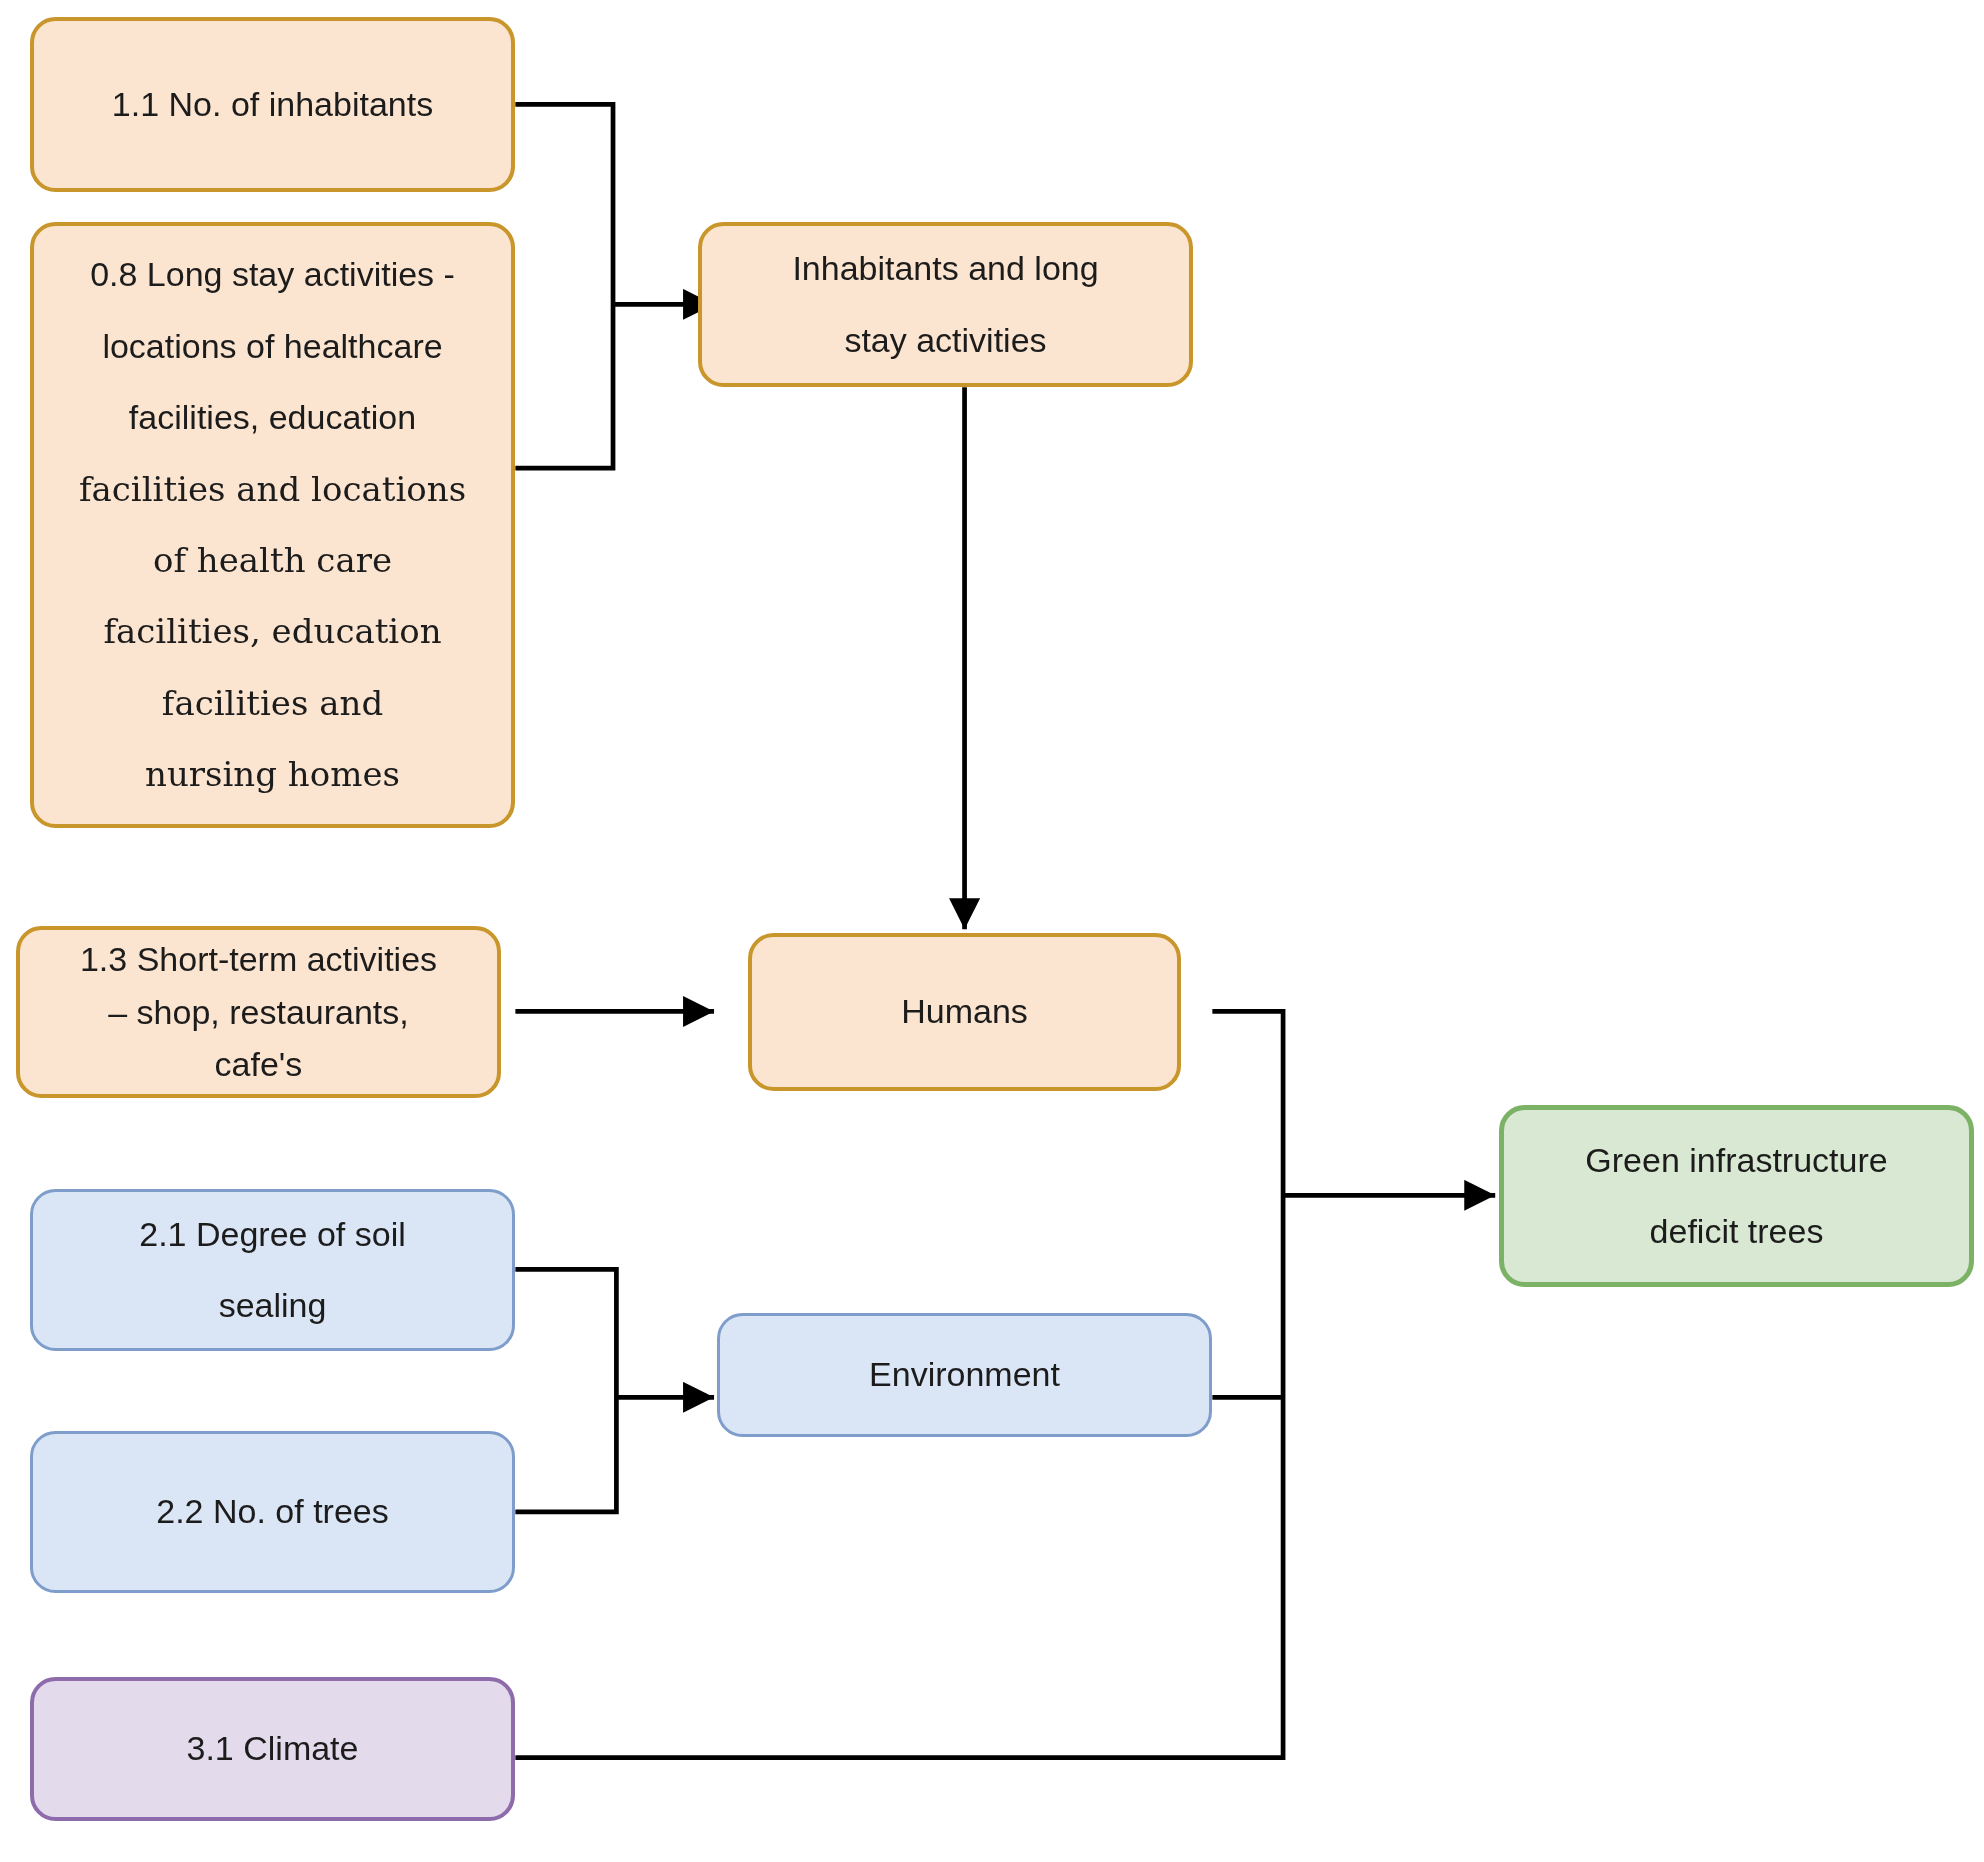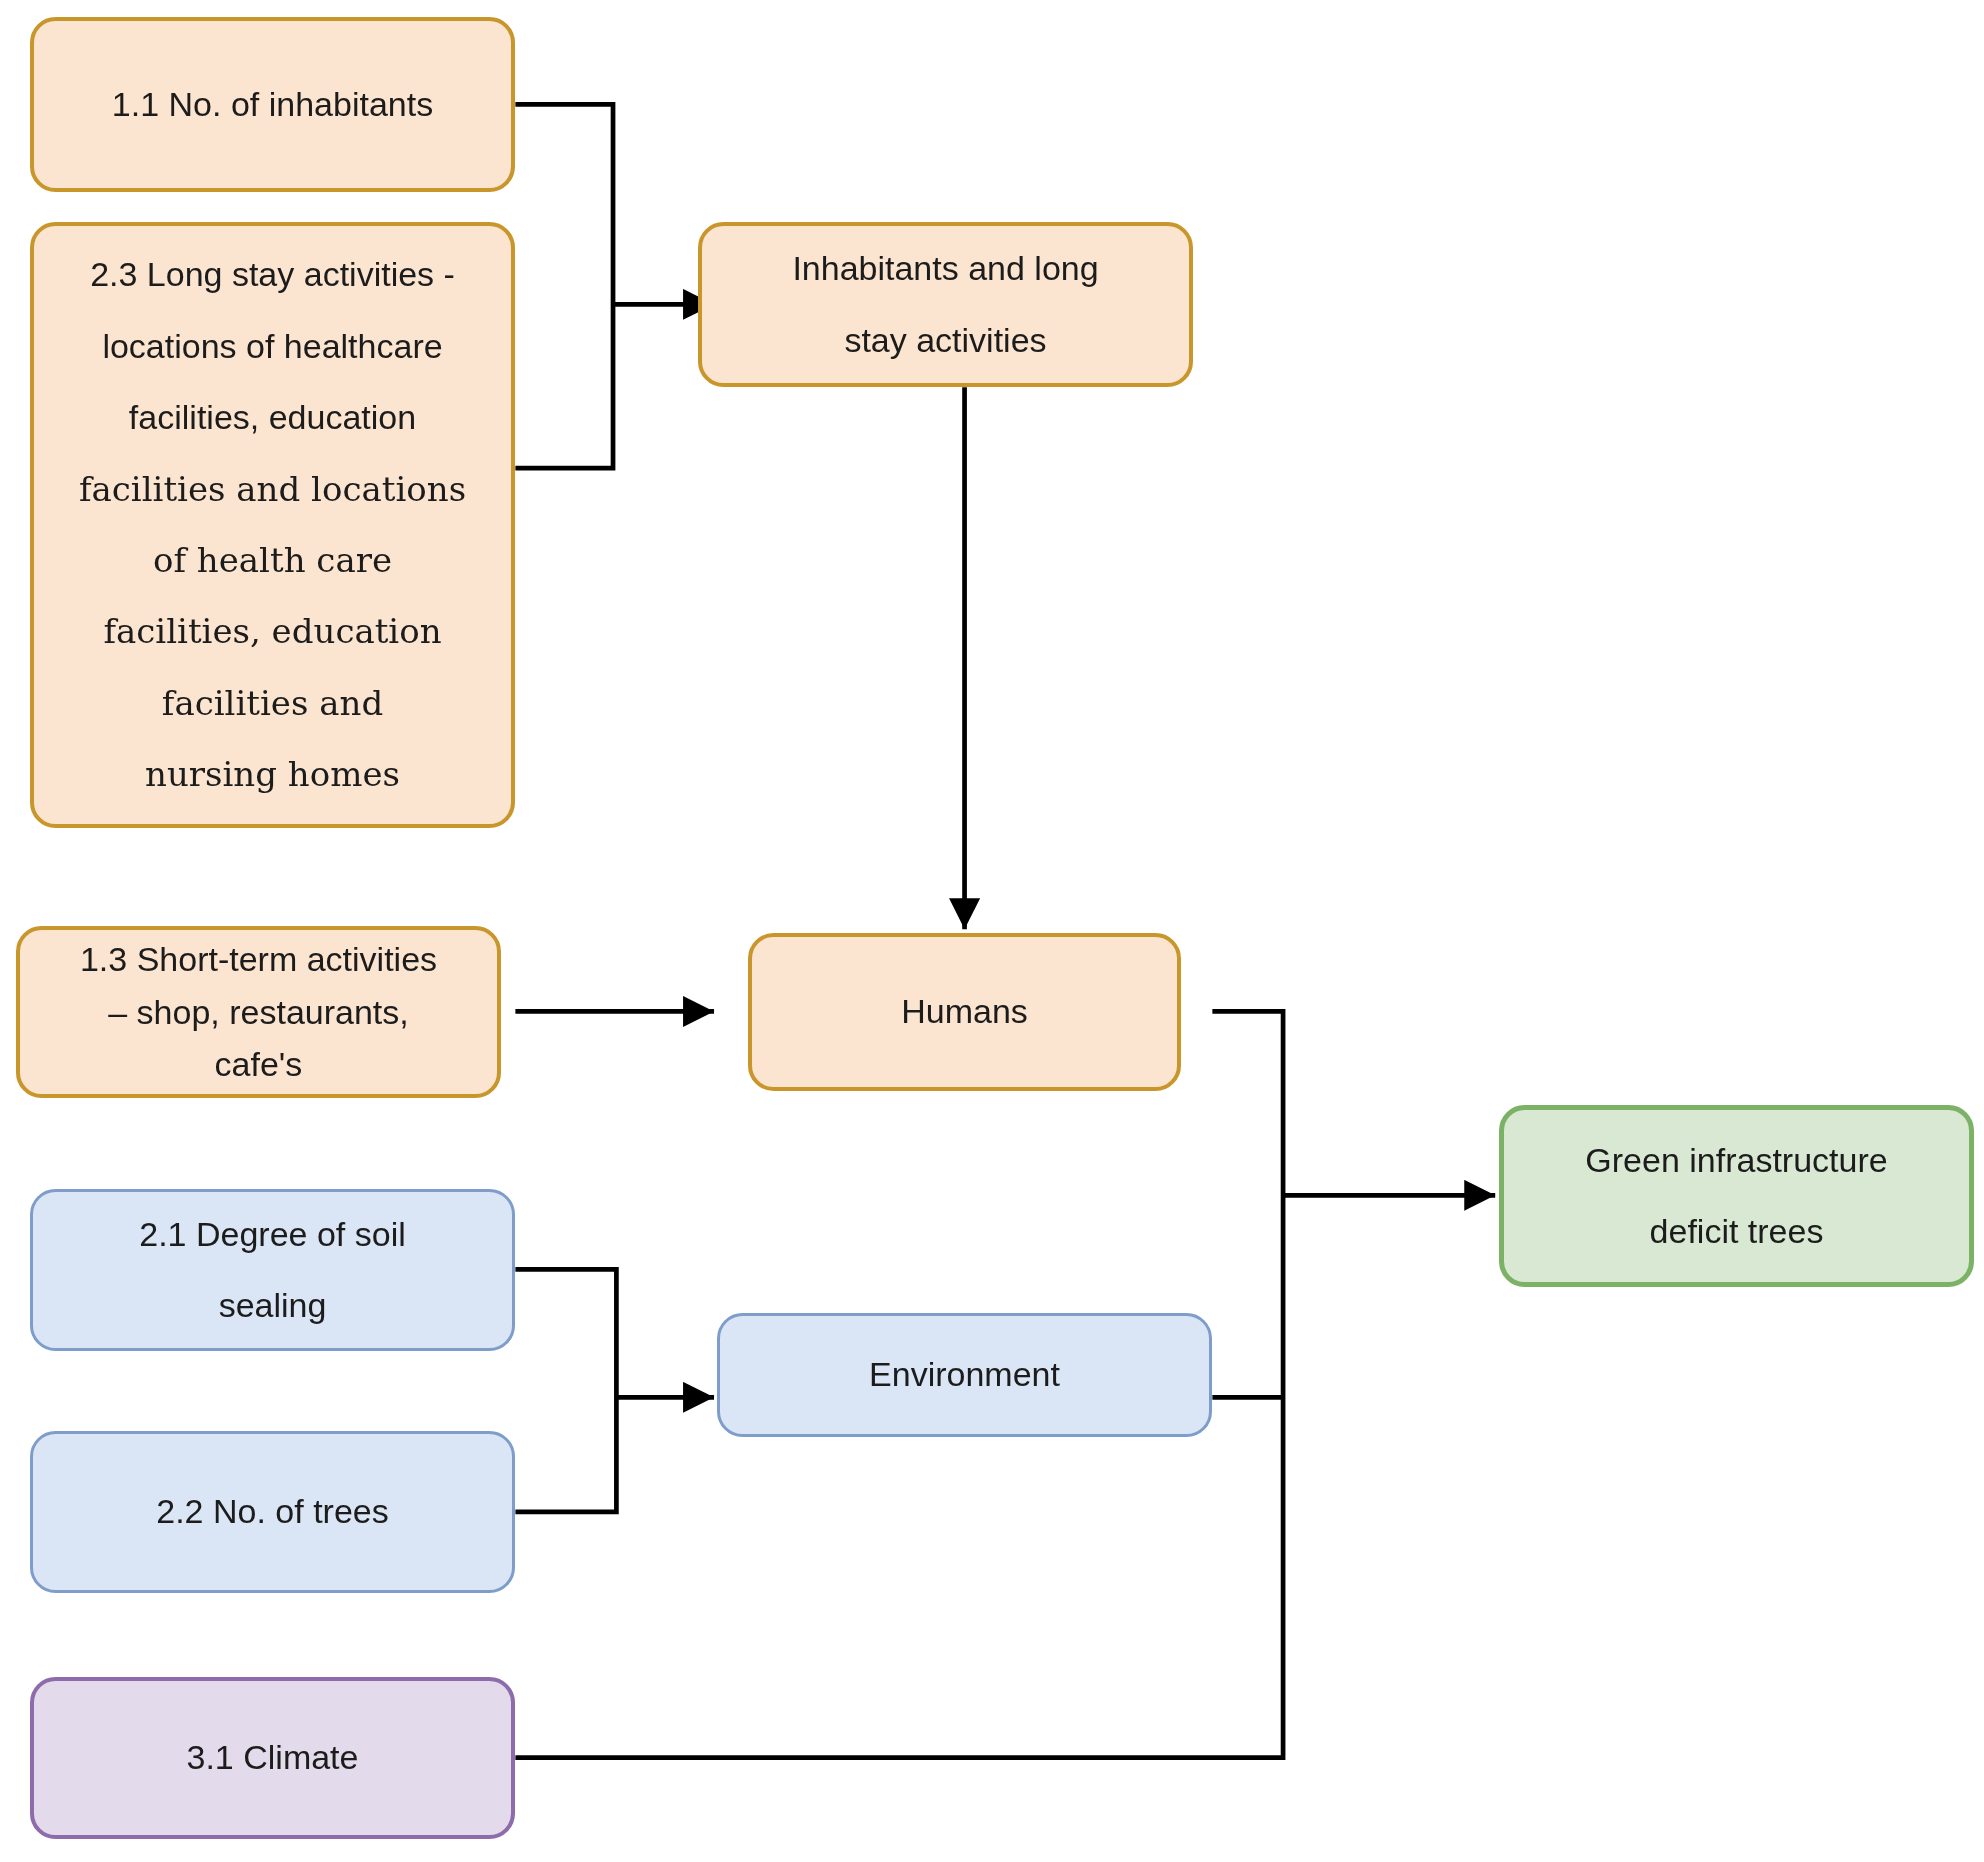--- a/index.html
+++ b/index.html
@@ -66,21 +66,21 @@
     <path d="M1800,2075 L1905,2075" fill="none" stroke="#000000" stroke-width="7"></path>
 
     <path d="M1905,1775 L2220,1775" fill="none" stroke="#000000" stroke-width="7" marker-end="url(#arrow)"></path>
   </svg>
 
   <div class="node orange" style="left:30px;top:17px;width:485px;height:175px;">
     <span>1.1 No. of inhabitants</span>
   </div>
 
   <div class="node orange" style="left:30px;top:222px;width:485px;height:606px;">
-    <span>2.3 Long stay activities -
+    <span>0.8 Long stay activities -
 locations of healthcare
 facilities, education</span>
     <span class="serif-part">facilities and locations
 of health care
 facilities, education
 facilities and
 nursing homes</span>
   </div>
 
   <div class="node orange tight" style="left:16px;top:926px;width:485px;height:172px;">
@@ -91,21 +91,21 @@
 
   <div class="node blue" style="left:30px;top:1189px;width:485px;height:162px;">
     <span>2.1 Degree of soil
 sealing</span>
   </div>
 
   <div class="node blue" style="left:30px;top:1431px;width:485px;height:162px;">
     <span>2.2 No. of trees</span>
   </div>
 
-  <div class="node purple" style="left:30px;top:1677px;width:485px;height:162px;">
+  <div class="node purple" style="left:30px;top:1677px;width:485px;height:144px;">
     <span>3.1 Climate</span>
   </div>
 
   <div class="node orange" style="left:698px;top:222px;width:495px;height:165px;">
     <span>Inhabitants and long
 stay activities</span>
   </div>
 
   <div class="node orange" style="left:748px;top:933px;width:433px;height:158px;">
     <span>Humans</span>

